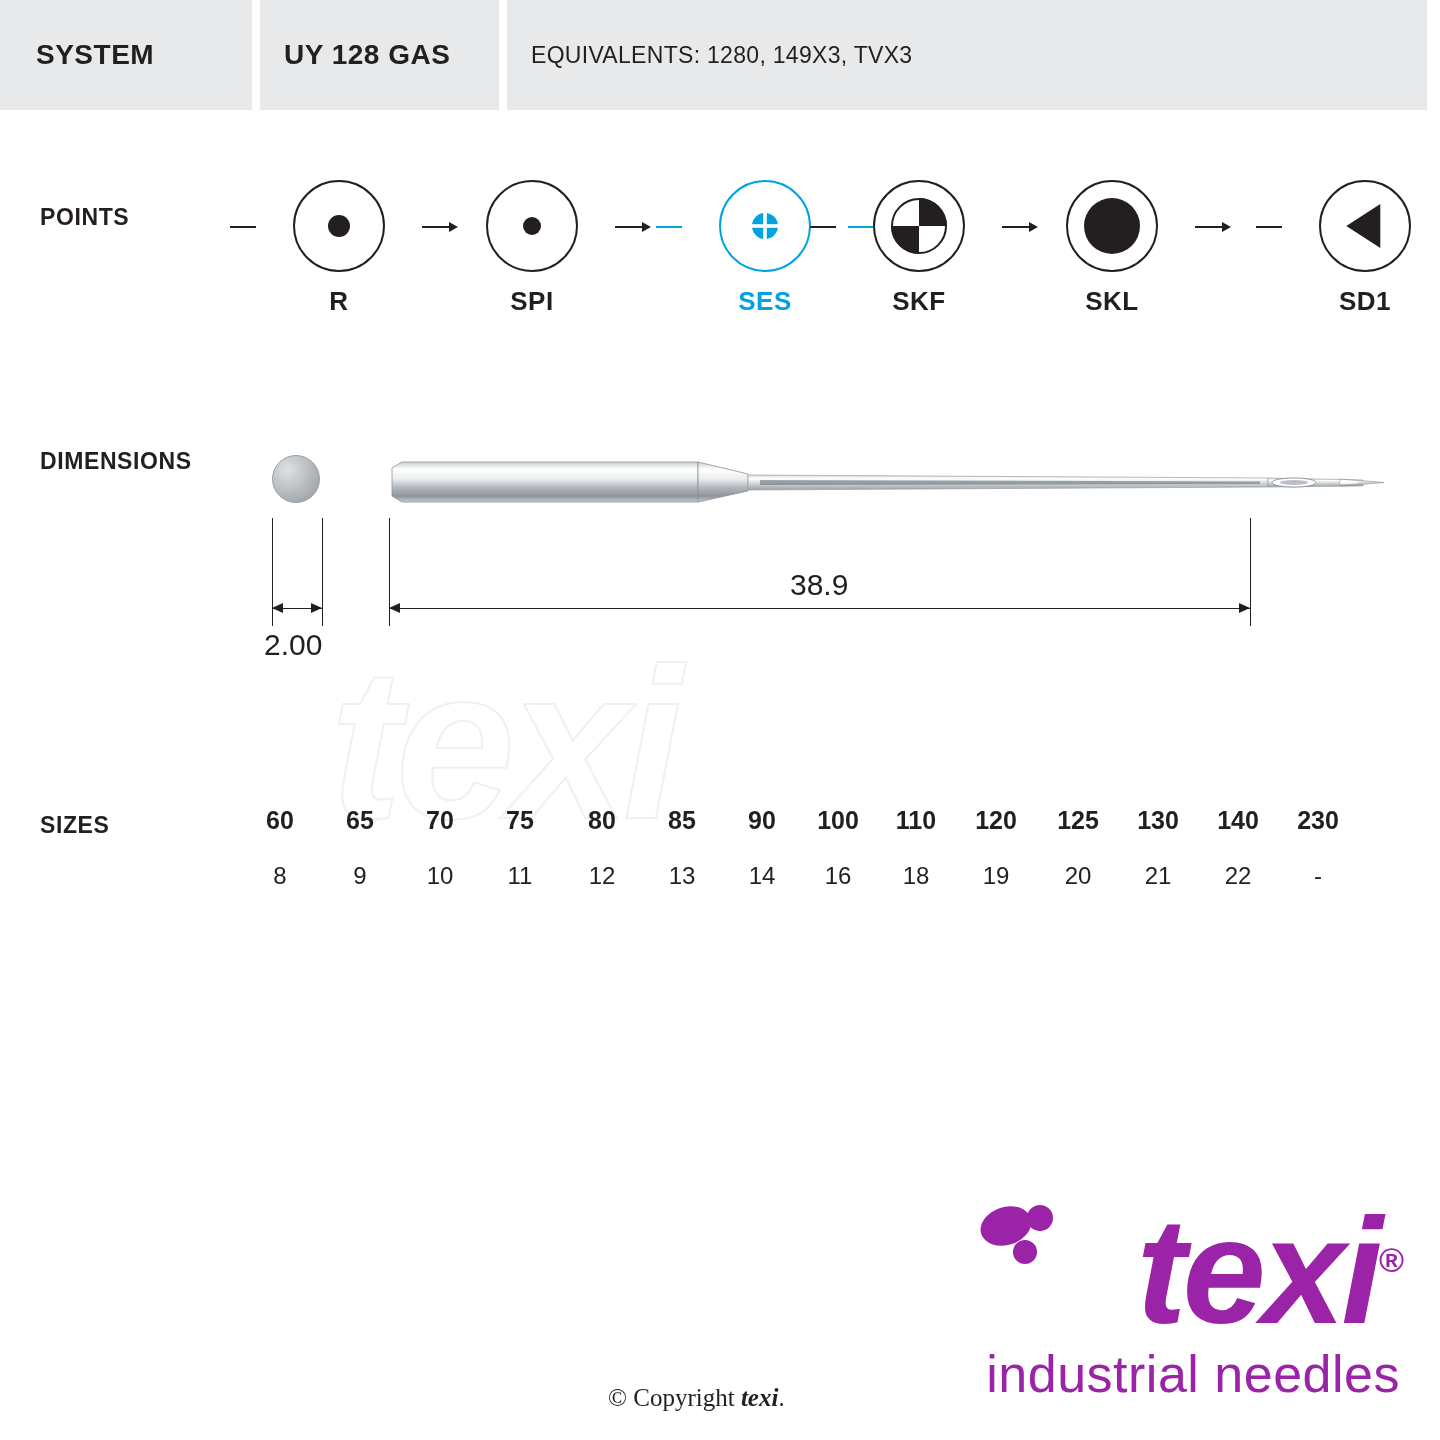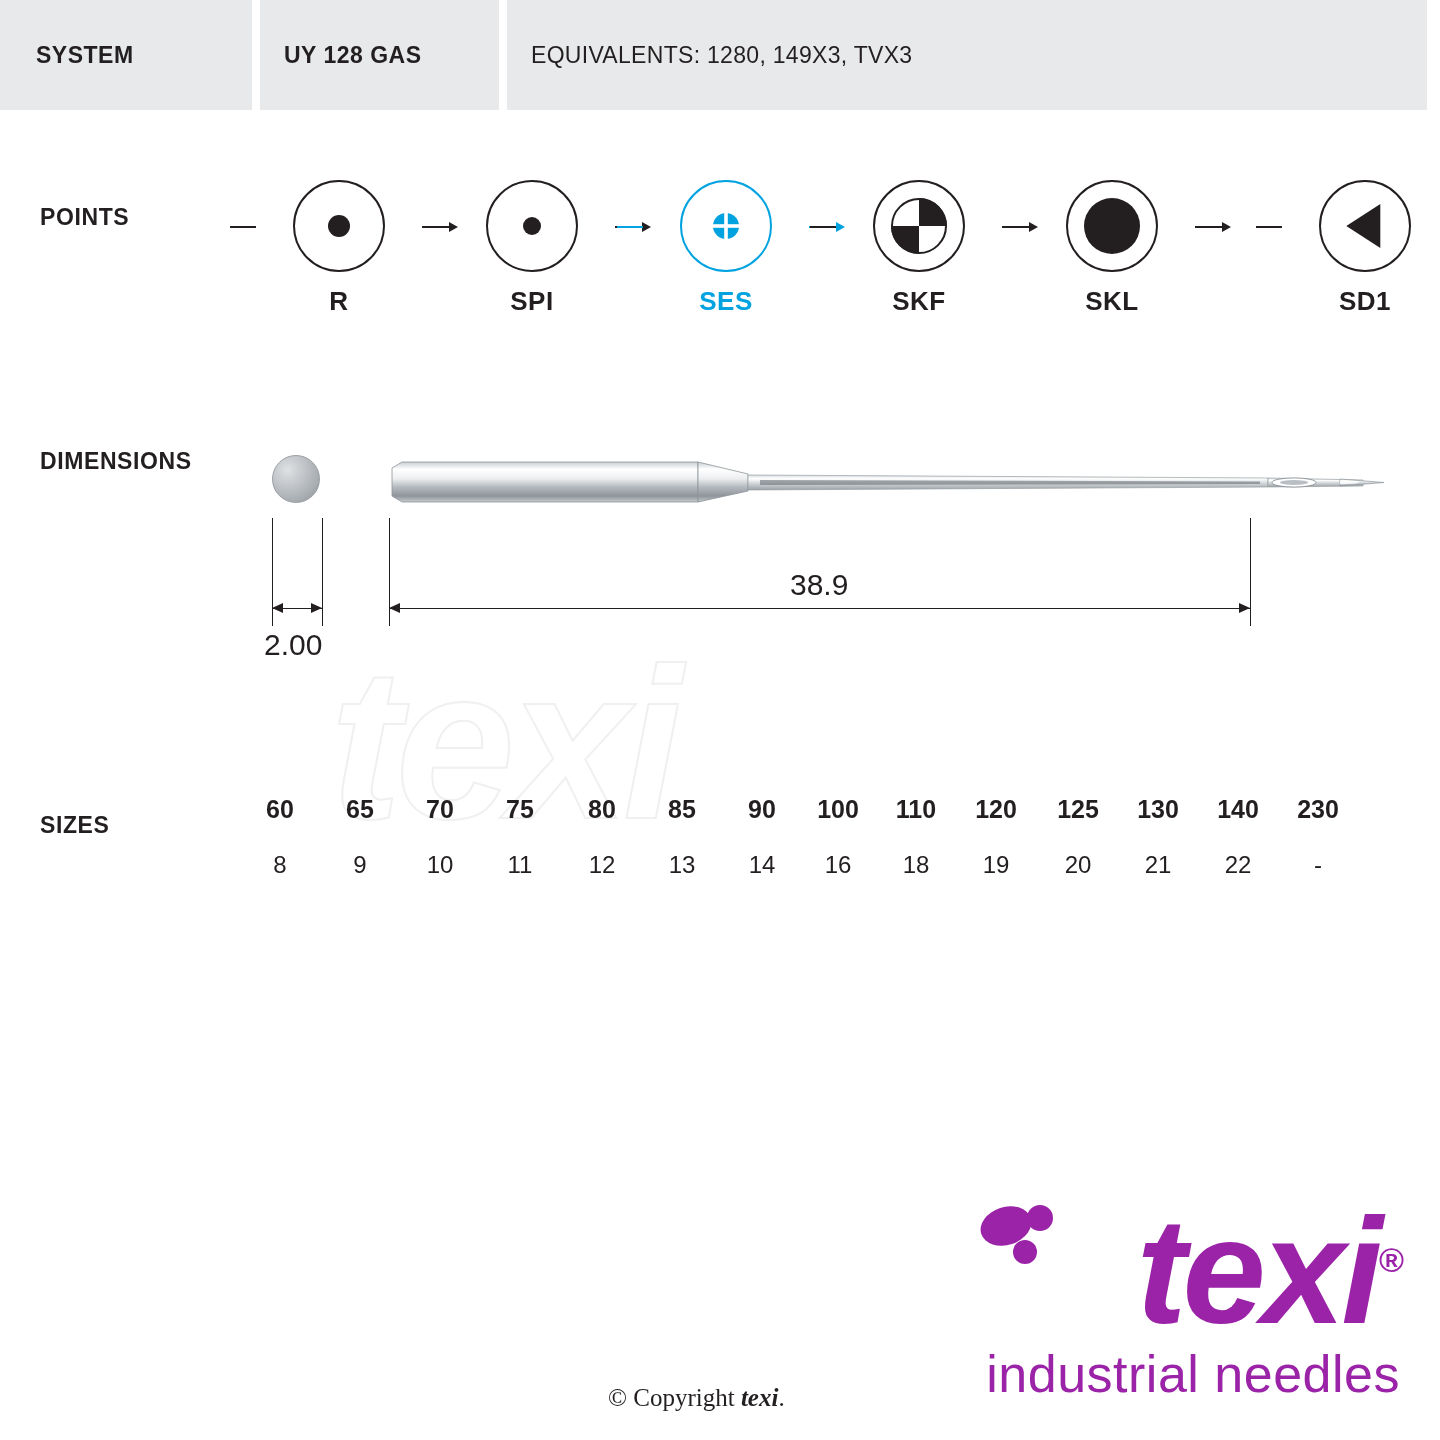--- a/index.html
+++ b/index.html
@@ -12,21 +12,21 @@
     position:relative;
     overflow:hidden;
   }
 
   
   .header { display:flex; width:1440px; height:110px; gap:8px; }
   .hcell { background:#e7e9ea; display:flex; align-items:center; }
   .hcell.sys { width:252px; padding-left:36px; }
   .hcell.name { width:239px; padding-left:24px; }
   .hcell.equiv { width:920px; padding-left:24px; }
-  .lbl-bold { font-weight:bold; font-size:23px; letter-spacing:0.5px; }
+  .lbl-bold { font-weight:bold; font-size:28px; letter-spacing:0.5px; }
   .lbl-reg  { font-weight:normal; font-size:23px; letter-spacing:0.3px; }
 
   
   .row-label {
     position:absolute; left:40px;
     font-weight:bold; font-size:23px; letter-spacing:0.6px;
   }
 
   
   .points-area { position:absolute; left:0; top:180px; width:1440px; height:190px; }
@@ -86,21 +86,21 @@
 
   .arrowhead {
     position:absolute; width:0; height:0;
     border-top:5px solid transparent; border-bottom:5px solid transparent;
   }
   .ah-left  { border-right:11px solid #231f20; }
   .ah-right { border-left:11px solid #231f20; }
 
   
   .sizes { position:absolute; left:0; top:795px; width:1440px; }
-  .size-col { position:absolute; width:84px; text-align:center; }
+  .size-col { position:absolute; width:84px; text-align:center;margin-top:11px; }
   .size-col .metric { font-weight:bold; font-size:25px; }
   .size-col .imperial { font-size:24px; margin-top:27px; display:block; }
 
   
   .watermark {
     position:absolute; left:330px; top:620px;
     font-family:"Liberation Sans", sans-serif;
     font-size:215px; font-weight:bold; font-style:italic;
     color:#ffffff; -webkit-text-stroke:2px #f0f0f2;
     letter-spacing:-6px; pointer-events:none; user-select:none;
@@ -158,21 +158,21 @@
 
   <div class="point" style="left:457px;">
     <div class="arrow-left"></div>
     <div class="circle">
       <span class="g-dot small"></span>
     </div>
     <div class="arrow-right"></div>
     <div class="caption">SPI</div>
   </div>
 
-  <div class="point active" style="left:651px;">
+  <div class="point active" style="left:690px;">
     <div class="arrow-left"></div>
     <div class="circle">
       <svg class="g-ses" viewBox="0 0 30 30">
         <circle cx="15" cy="15" r="13" fill="#00a3e0"></circle>
         <rect x="13.2" y="2" width="3.6" height="26" fill="#ffffff"></rect>
         <rect x="2" y="13.2" width="26" height="3.6" fill="#ffffff"></rect>
       </svg>
     </div>
     <div class="arrow-right"></div>
     <div class="caption">SES</div>

